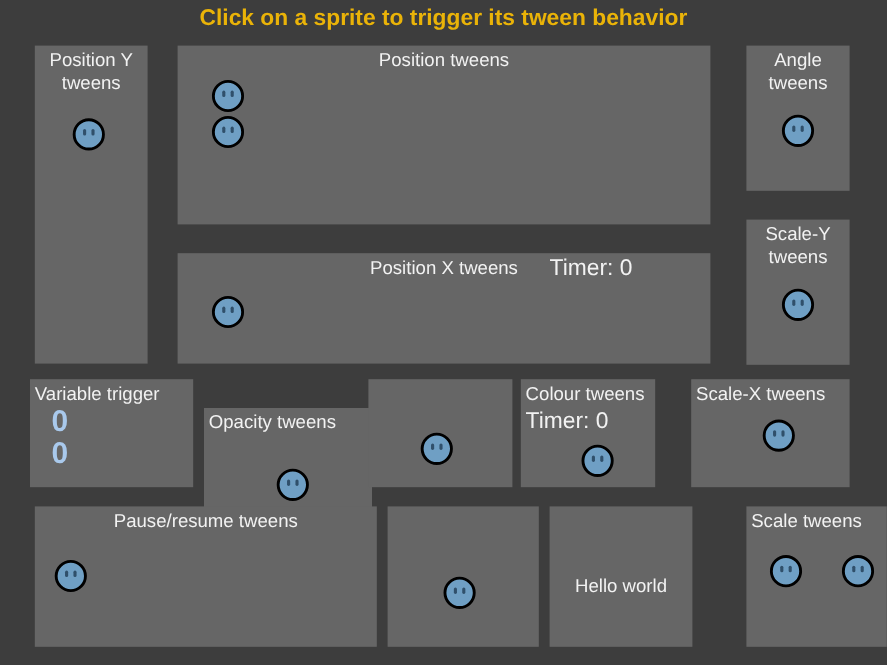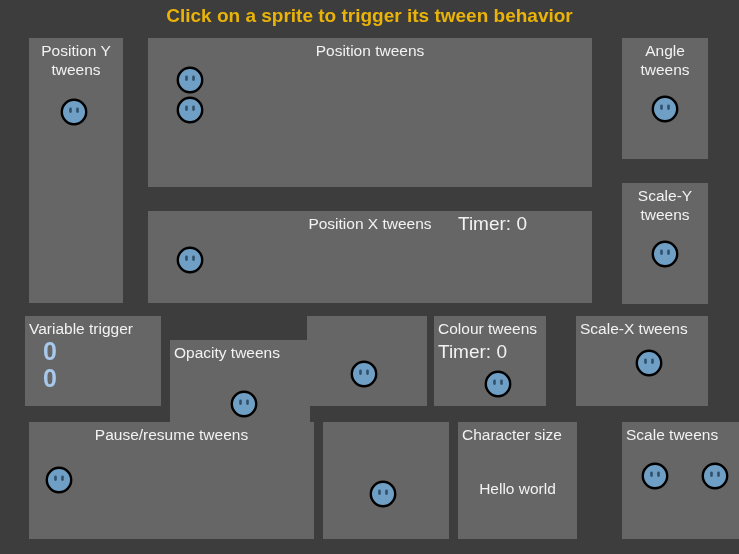--- a/index.html
+++ b/index.html
@@ -228,21 +228,20 @@
       <div class="panel" style="left: 323px; top: 422px; width: 126px; height: 117px; background: rgb(102, 102, 102);">
         <div class="sprite" style="left: 46px; top: 58px;">
           <svg width="28" height="28" viewBox="0 0 28 28" xmlns="http://www.w3.org/2000/svg">
             <circle cx="14" cy="14" r="12.2" fill="#6f9fc4" stroke="#000000" stroke-width="2.4"></circle>
             <rect x="9.2" y="9.5" width="2.6" height="5.4" rx="1.3" fill="#30506b"></rect>
             <rect x="16.2" y="9.5" width="2.6" height="5.4" rx="1.3" fill="#30506b"></rect>
           </svg>
         </div>
       </div>
       <div class="panel" style="left: 458px; top: 422px; width: 119px; height: 117px; background: rgb(102, 102, 102);">
-        <div class="panel-label label-left">Character size</div>
         <div class="char-text" style="top: 57px;">Hello world</div>
       </div>
       <div class="panel" style="left: 586px; top: 422px; width: 122px; height: 117px; background: rgb(102, 102, 102); margin-left: 36px;">
         <div class="panel-label label-left">Scale tweens</div>
         <div class="sprite" style="left: 19px; top: 40px;">
           <svg width="28" height="28" viewBox="0 0 28 28" xmlns="http://www.w3.org/2000/svg">
             <circle cx="14" cy="14" r="12.2" fill="#6f9fc4" stroke="#000000" stroke-width="2.4"></circle>
             <rect x="9.2" y="9.5" width="2.6" height="5.4" rx="1.3" fill="#30506b"></rect>
             <rect x="16.2" y="9.5" width="2.6" height="5.4" rx="1.3" fill="#30506b"></rect>
           </svg>

